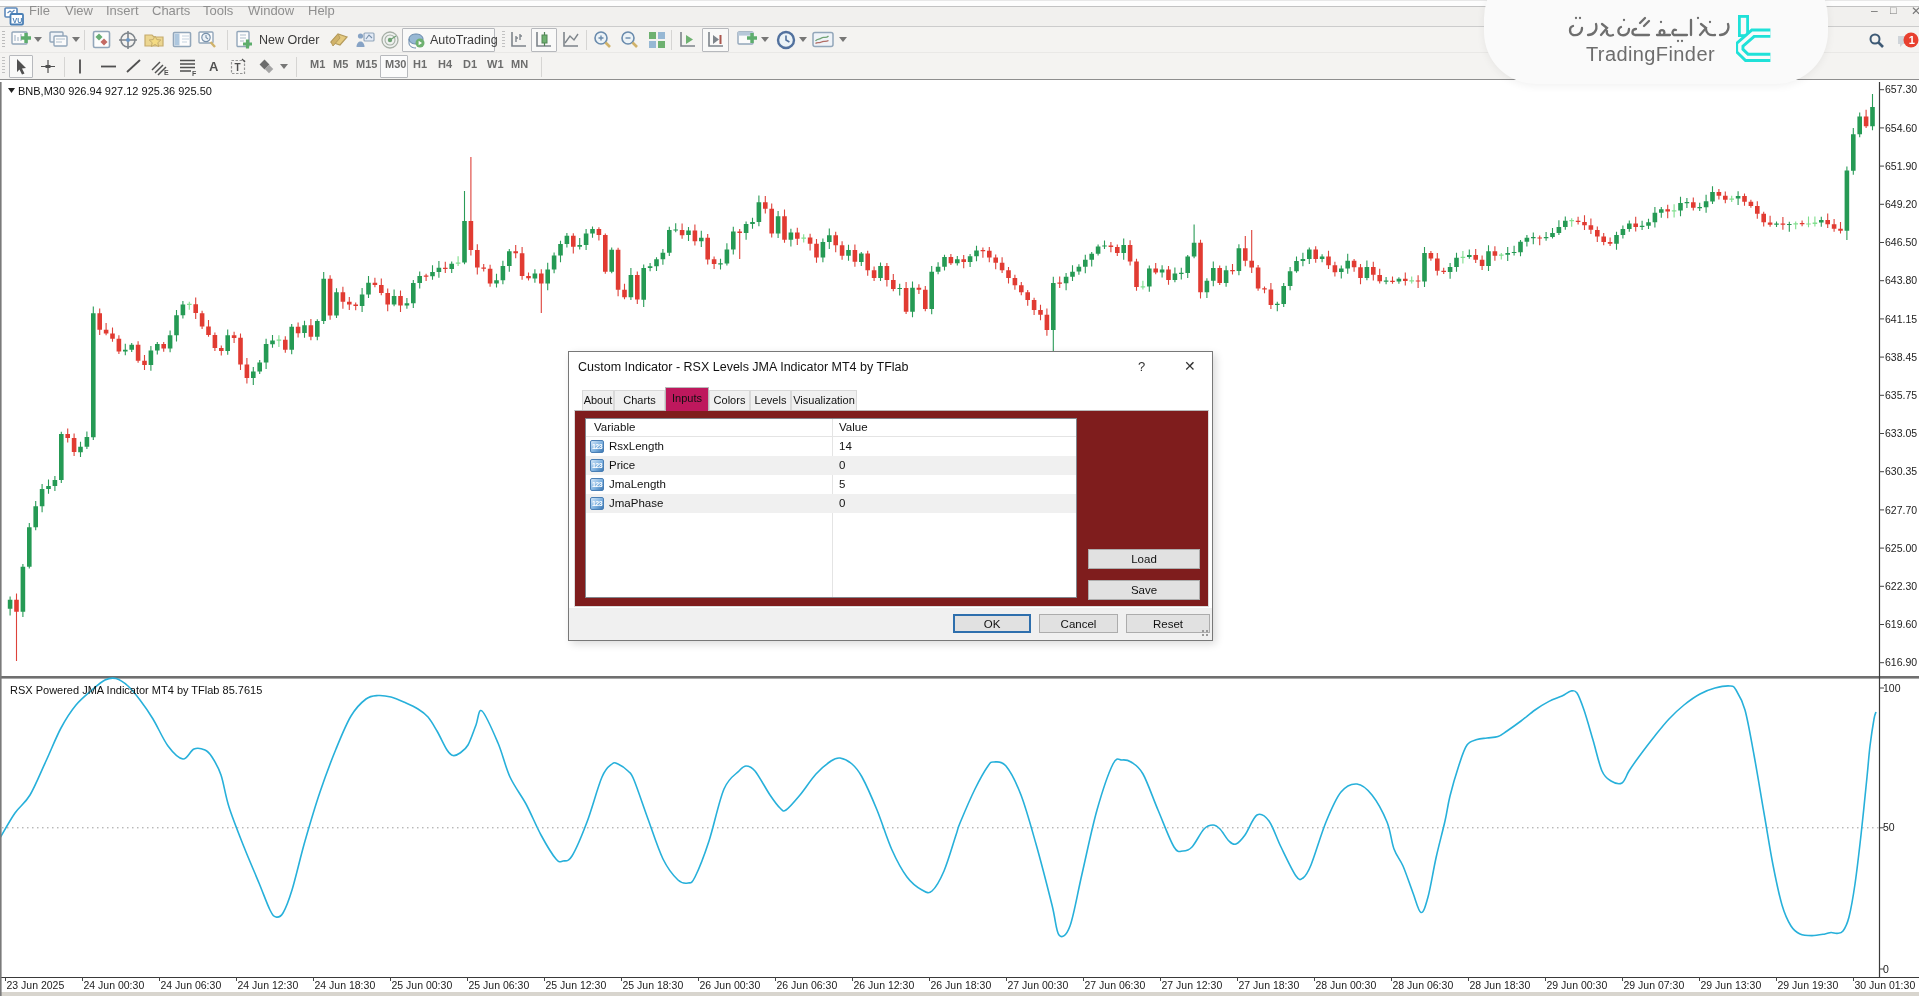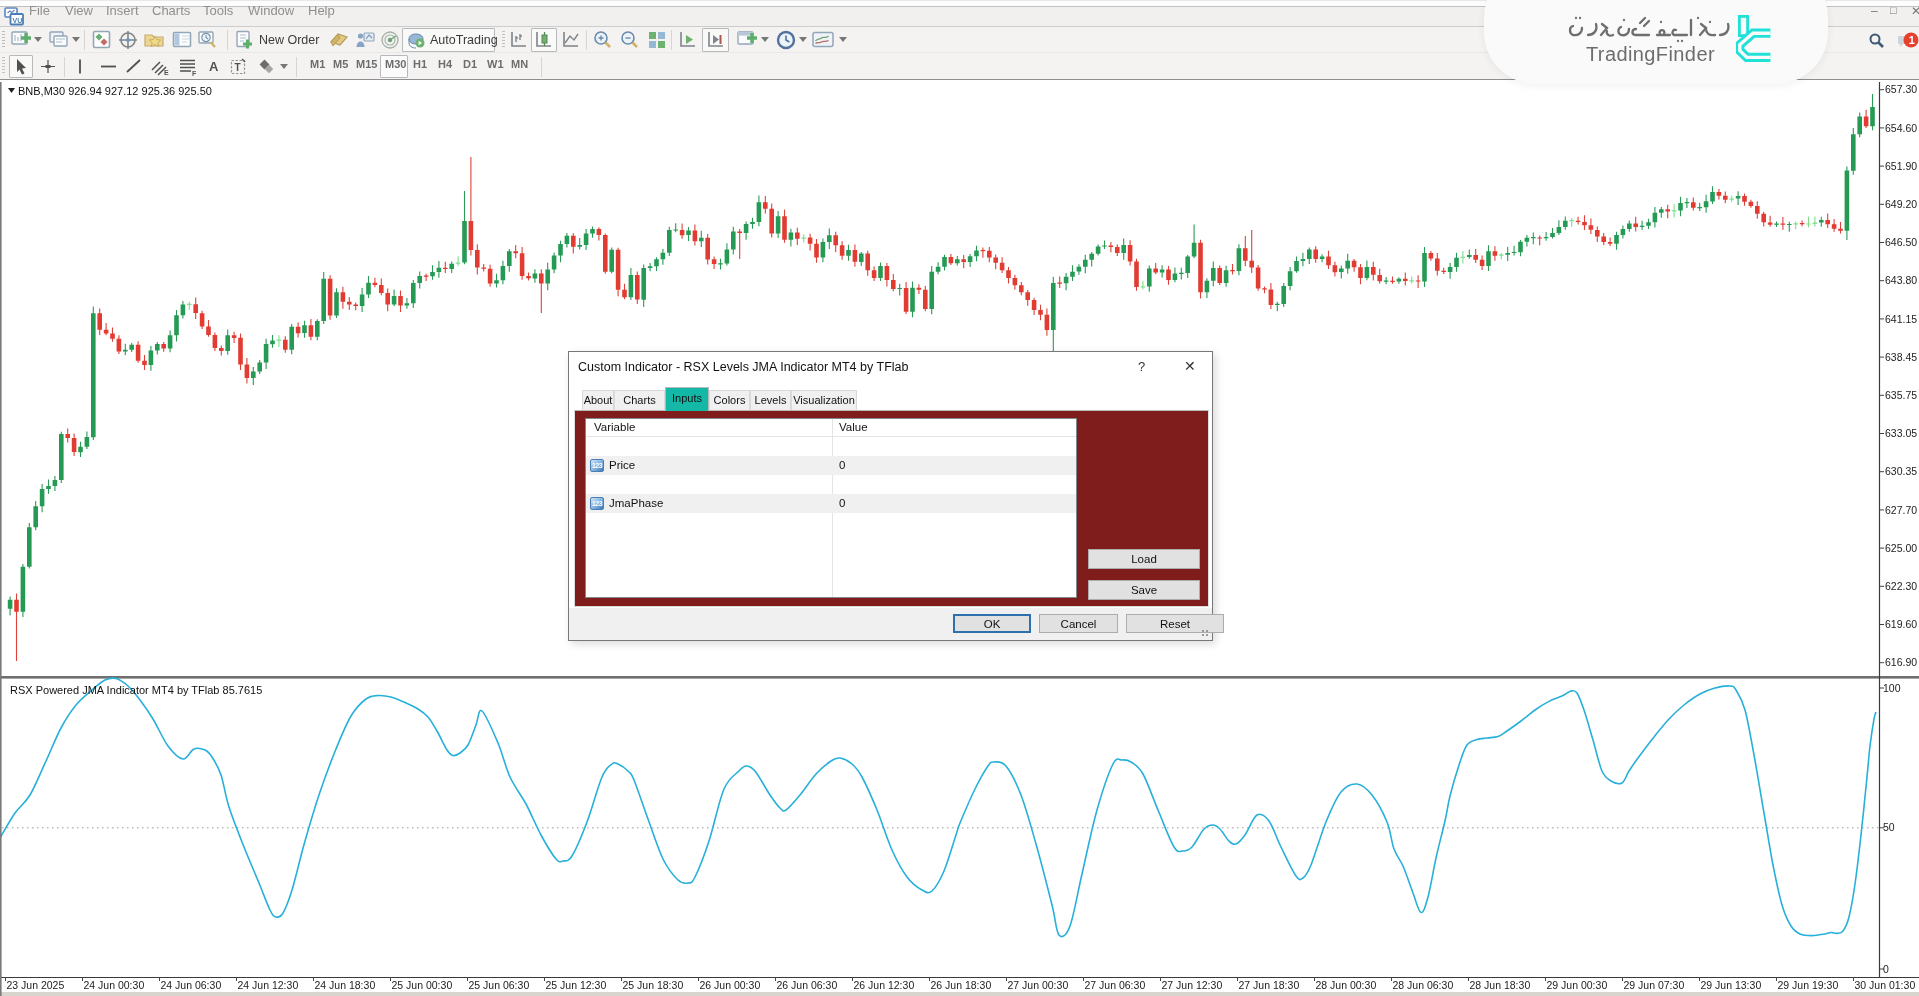--- a/index.html
+++ b/index.html
@@ -14,21 +14,21 @@
 .grip{position:absolute;left:2px;top:4px;width:3px;height:18px;background:repeating-linear-gradient(to bottom,#bbb 0,#bbb 1px,transparent 1px,transparent 3px)}
 .tbtxt{position:absolute;font-size:12px;color:#444}
 .press{position:absolute;border:1px solid #aeb2b8;background:#fafafa;border-radius:1px}
 .tf{position:absolute;top:58px;font-size:11px;font-weight:700;color:#5a5a5a}
 svg{display:block}
 #dlg{position:absolute;left:568px;top:351px;width:645px;height:290px;background:#fff;border:1px solid #787878;box-shadow:3px 3px 8px rgba(0,0,0,.14);font-size:12px;color:#111}
 #dlg .ttl{position:absolute;left:9px;top:8px;font-size:12.5px}
 #dlg .q{position:absolute;left:569px;top:7px;font-size:13px;color:#333}
 #dlg .x{position:absolute;left:615px;top:6px;font-size:14px;color:#333}
 .tab{position:absolute;top:38px;height:20px;border:1px solid #d9d9d9;background:#f0f0f0;font-size:11px;text-align:center;line-height:19px;border-bottom:none}
-.tabsel{position:absolute;top:35px;height:24px;background:#14b8a6;border:1px solid #b9b9b9;border-bottom:none;font-size:11px;text-align:center;line-height:21px;z-index:3}
+.tabsel{position:absolute;top:35px;height:24px;background:#be185d;border:1px solid #b9b9b9;border-bottom:none;font-size:11px;text-align:center;line-height:21px;z-index:3}
 #page{position:absolute;left:5px;top:58px;width:635px;height:197px;background:#7f1d1d;border:1px solid #dcdcdc;border-top:1px solid #b9b9b9}
 #tbl{position:absolute;left:10px;top:7px;width:492px;height:180px;border:1px solid #82878e;background:#fff;font-size:11.5px}
 #tbl .hdr{position:absolute;top:0;height:17px;line-height:17px}
 #tbl .cdiv{position:absolute;left:246px;top:0;width:1px;height:178px;background:#e4e4e4}
 .trow{position:absolute;left:0;width:490px;height:19px;line-height:19px}
 .vicon{position:absolute;left:4px;top:3px;width:14px;height:13px;border-radius:2px;background:linear-gradient(135deg,#cfe4f7 0%,#7fb2e0 55%,#3c78b4 100%);border:1px solid #4a7fb5;color:#fff;font-size:7px;font-weight:700;text-align:center;line-height:12px;letter-spacing:-.5px}
 .btn{position:absolute;background:#e1e1e1;border:1px solid #acacac;font-size:11.5px;text-align:center;color:#111}
 #gripdots{position:absolute;right:3px;bottom:3px;width:7px;height:7px;background:
 radial-gradient(circle at 1px 1px,#9a9a9a 1px,transparent 1.2px),
 radial-gradient(circle at 5px 1px,#9a9a9a 1px,transparent 1.2px),
@@ -400,31 +400,41 @@
 <div class="tabsel" style="left:96px;width:44px">Inputs</div>
 <div class="tab" style="left:140px;width:41px">Colors</div>
 <div class="tab" style="left:181px;width:41px">Levels</div>
 <div class="tab" style="left:222px;width:66px">Visualization</div>
 <div id="page">
 <div id="tbl">
 <div class="hdr" style="left:8px">Variable</div>
 <div class="hdr" style="left:253px">Value</div>
 <div style="position:absolute;left:0;top:17px;width:490px;height:1px;background:#e4e4e4"></div>
 <div class="cdiv"></div>
+<div class="trow" style="top:18px">
+          <span class="vicon">123</span>
+          <span style="position:absolute;left:23px">RsxLength</span>
+          <span style="position:absolute;left:253px">14</span>
+        </div>
 <div class="trow" style="top:37px;background:#f0f0f0">
           <span class="vicon">123</span>
           <span style="position:absolute;left:23px">Price</span>
           <span style="position:absolute;left:253px">0</span>
+        </div>
+<div class="trow" style="top:56px">
+          <span class="vicon">123</span>
+          <span style="position:absolute;left:23px">JmaLength</span>
+          <span style="position:absolute;left:253px">5</span>
         </div>
 <div class="trow" style="top:75px;background:#f0f0f0">
           <span class="vicon">123</span>
           <span style="position:absolute;left:23px">JmaPhase</span>
           <span style="position:absolute;left:253px">0</span>
         </div>
 </div>
 <div class="btn" style="left:513px;top:138px;width:112px;height:20px;line-height:19px">Load</div>
 <div class="btn" style="left:513px;top:169px;width:112px;height:20px;line-height:19px">Save</div>
 </div>
 <div style="position:absolute;left:0;top:256px;width:643px;height:32px;background:#f0f0f0"></div>
 <div class="btn" style="left:384px;top:262px;width:78px;height:19px;line-height:17px;border:2px solid #2e6fad">OK</div>
 <div class="btn" style="left:470px;top:262px;width:79px;height:19px;line-height:18px">Cancel</div>
-<div class="btn" style="left:557px;top:262px;width:98px;height:19px;line-height:18px">Reset</div>
+<div class="btn" style="left:557px;top:262px;width:84px;height:19px;line-height:18px">Reset</div>
 <div id="gripdots"></div>
 </div>
 </body></html>

